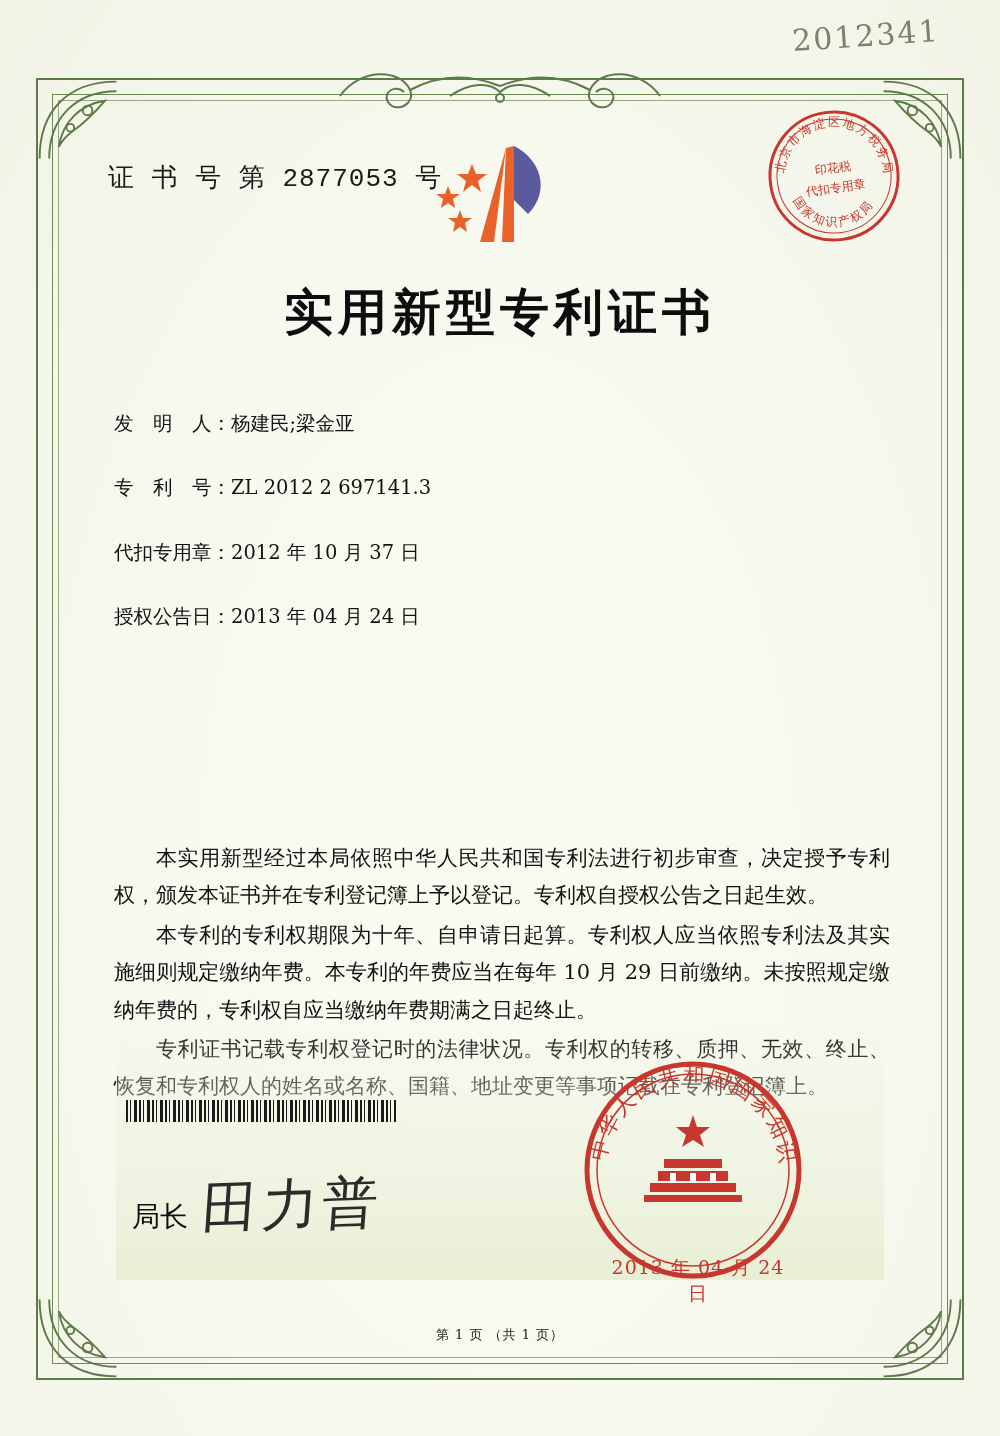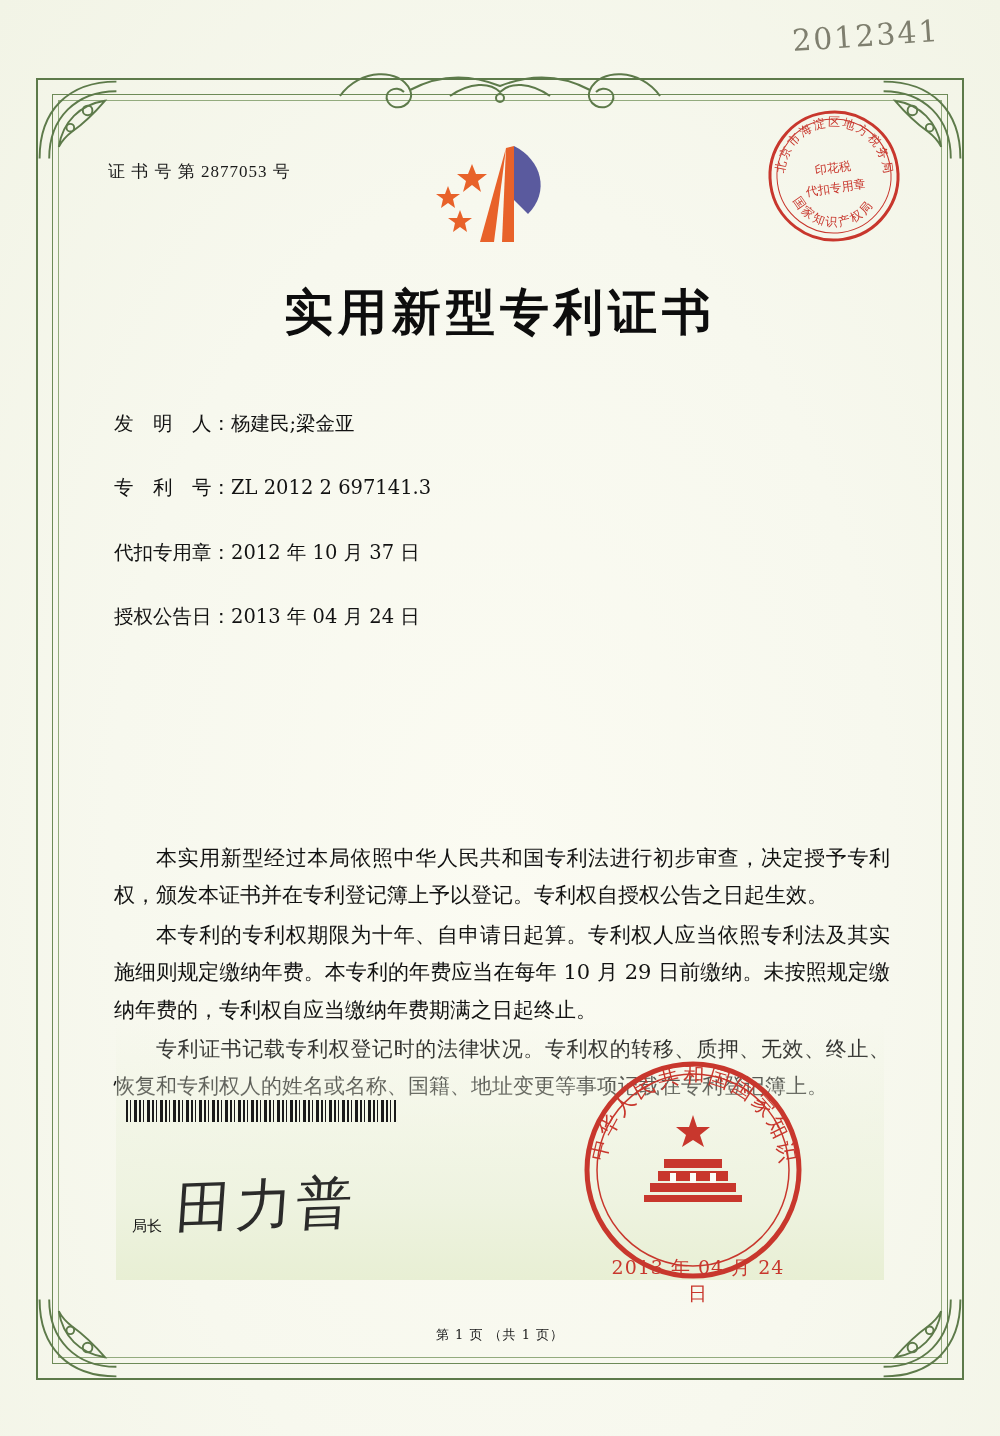--- a/index.html
+++ b/index.html
@@ -50,22 +50,22 @@
   .bottom-fade{
     position:absolute;left:58px;right:58px;bottom:78px;height:260px;
     background:linear-gradient(to top, #e8efd4 0%, #eef3e0 30%, rgba(246,249,238,0) 100%);
     pointer-events:none;
   }
 
   
   .content{position:absolute;left:58px;top:100px;right:58px;bottom:78px;}
   .cert-no{
     position:absolute;left:50px;top:60px;
-    font-family:Liberation Serif, serif;
-    font-size:17px;color:#1a1a1a;letter-spacing:1px;
+    font-family:Liberation Mono, monospace;
+    font-size:26px;color:#1a1a1a;letter-spacing:1px;
   }
   .logo{
     position:absolute;left:50%;top:38px;transform:translateX(-50%);
     width:180px;height:118px;
   }
   .title{
     position:absolute;left:0;right:0;top:180px;text-align:center;
     font-family:"DejaVu Serif","Liberation Serif",serif;
     font-weight:bold;font-size:49px;letter-spacing:5px;color:#0d0d0d;
   }
@@ -89,21 +89,21 @@
       #1a1a1a 0px,#1a1a1a 2px,transparent 2px,transparent 4px,
       #1a1a1a 4px,#1a1a1a 5px,transparent 5px,transparent 8px,
       #1a1a1a 8px,#1a1a1a 11px,transparent 11px,transparent 13px);
   }
   
   .sign-row{
     position:absolute;left:74px;top:1068px;display:flex;align-items:flex-end;gap:14px;
   }
   .sign-label{
     font-family:"DejaVu Serif","Liberation Serif",serif;
-    font-size:15px;color:#101010;padding-bottom:8px;
+    font-size:28px;color:#101010;padding-bottom:8px;
   }
   .signature{
     font-family:"DejaVu Serif","Liberation Serif",serif;
     font-size:56px;color:#1b1b1b;letter-spacing:4px;
     transform:skewX(-6deg) rotate(-2deg);
     opacity:.92;
   }
   .page-num{
     position:absolute;left:0;right:0;bottom:14px;text-align:center;
     font-family:"DejaVu Serif","Liberation Serif",serif;

